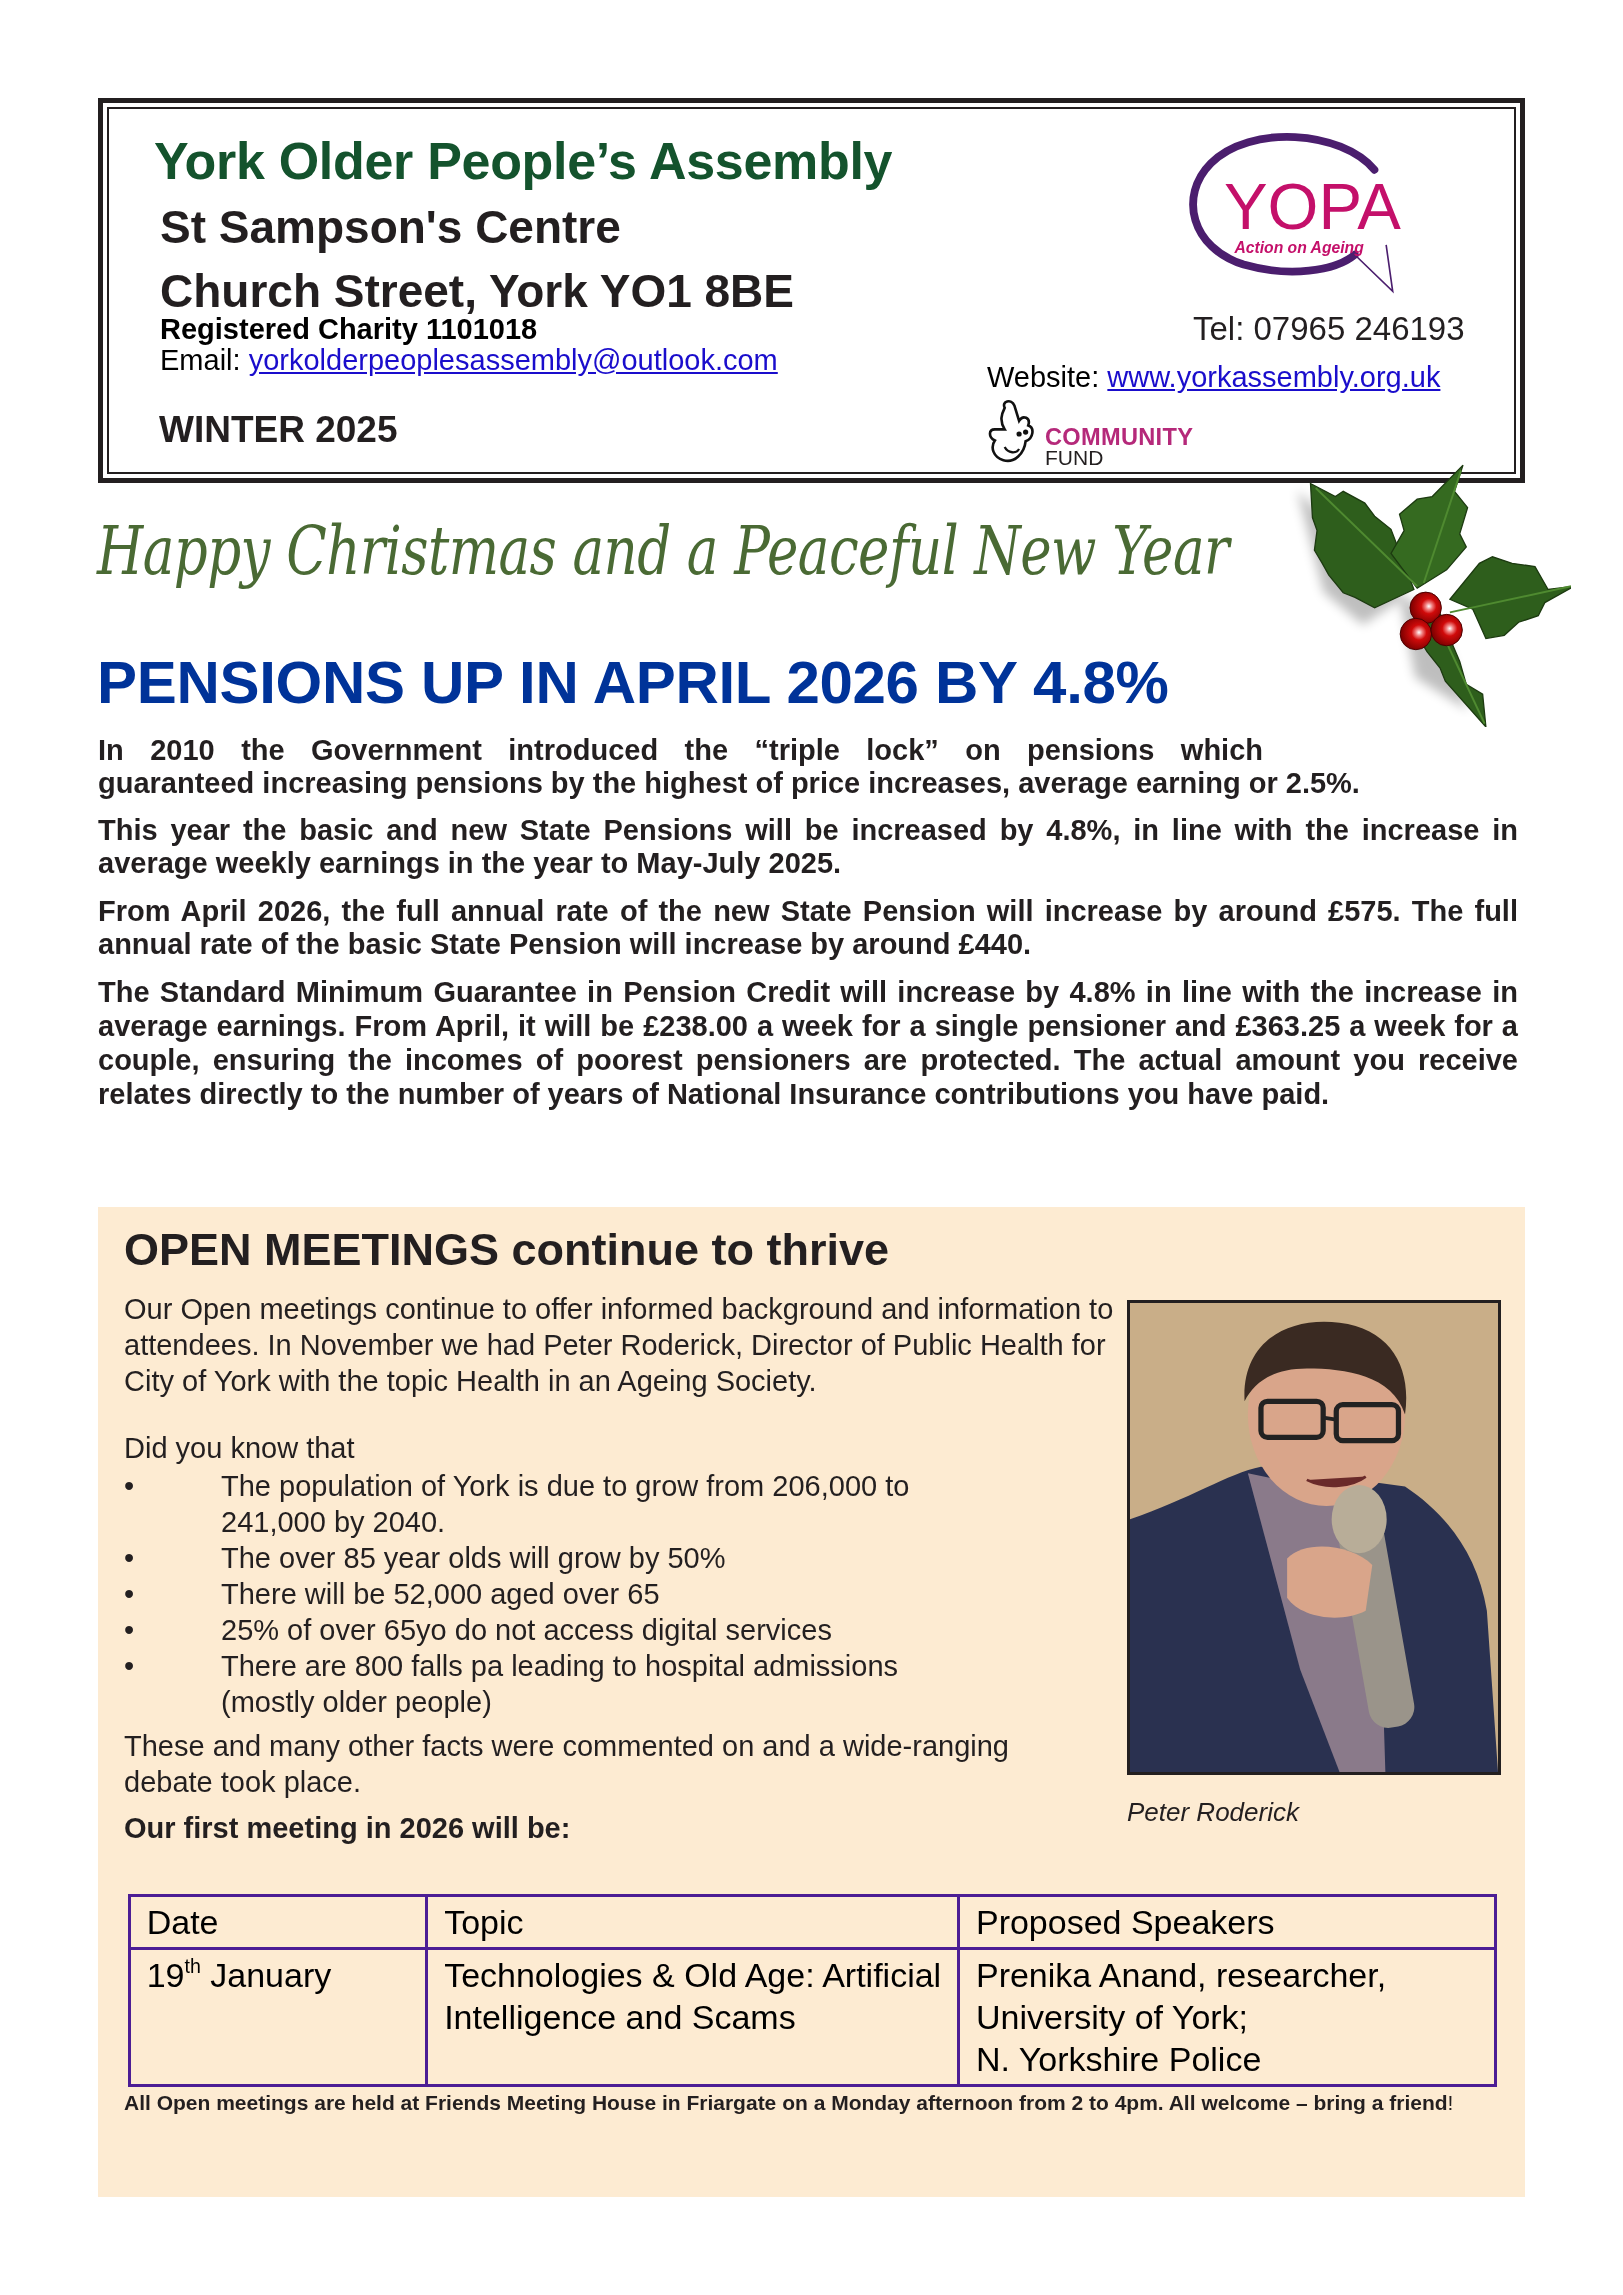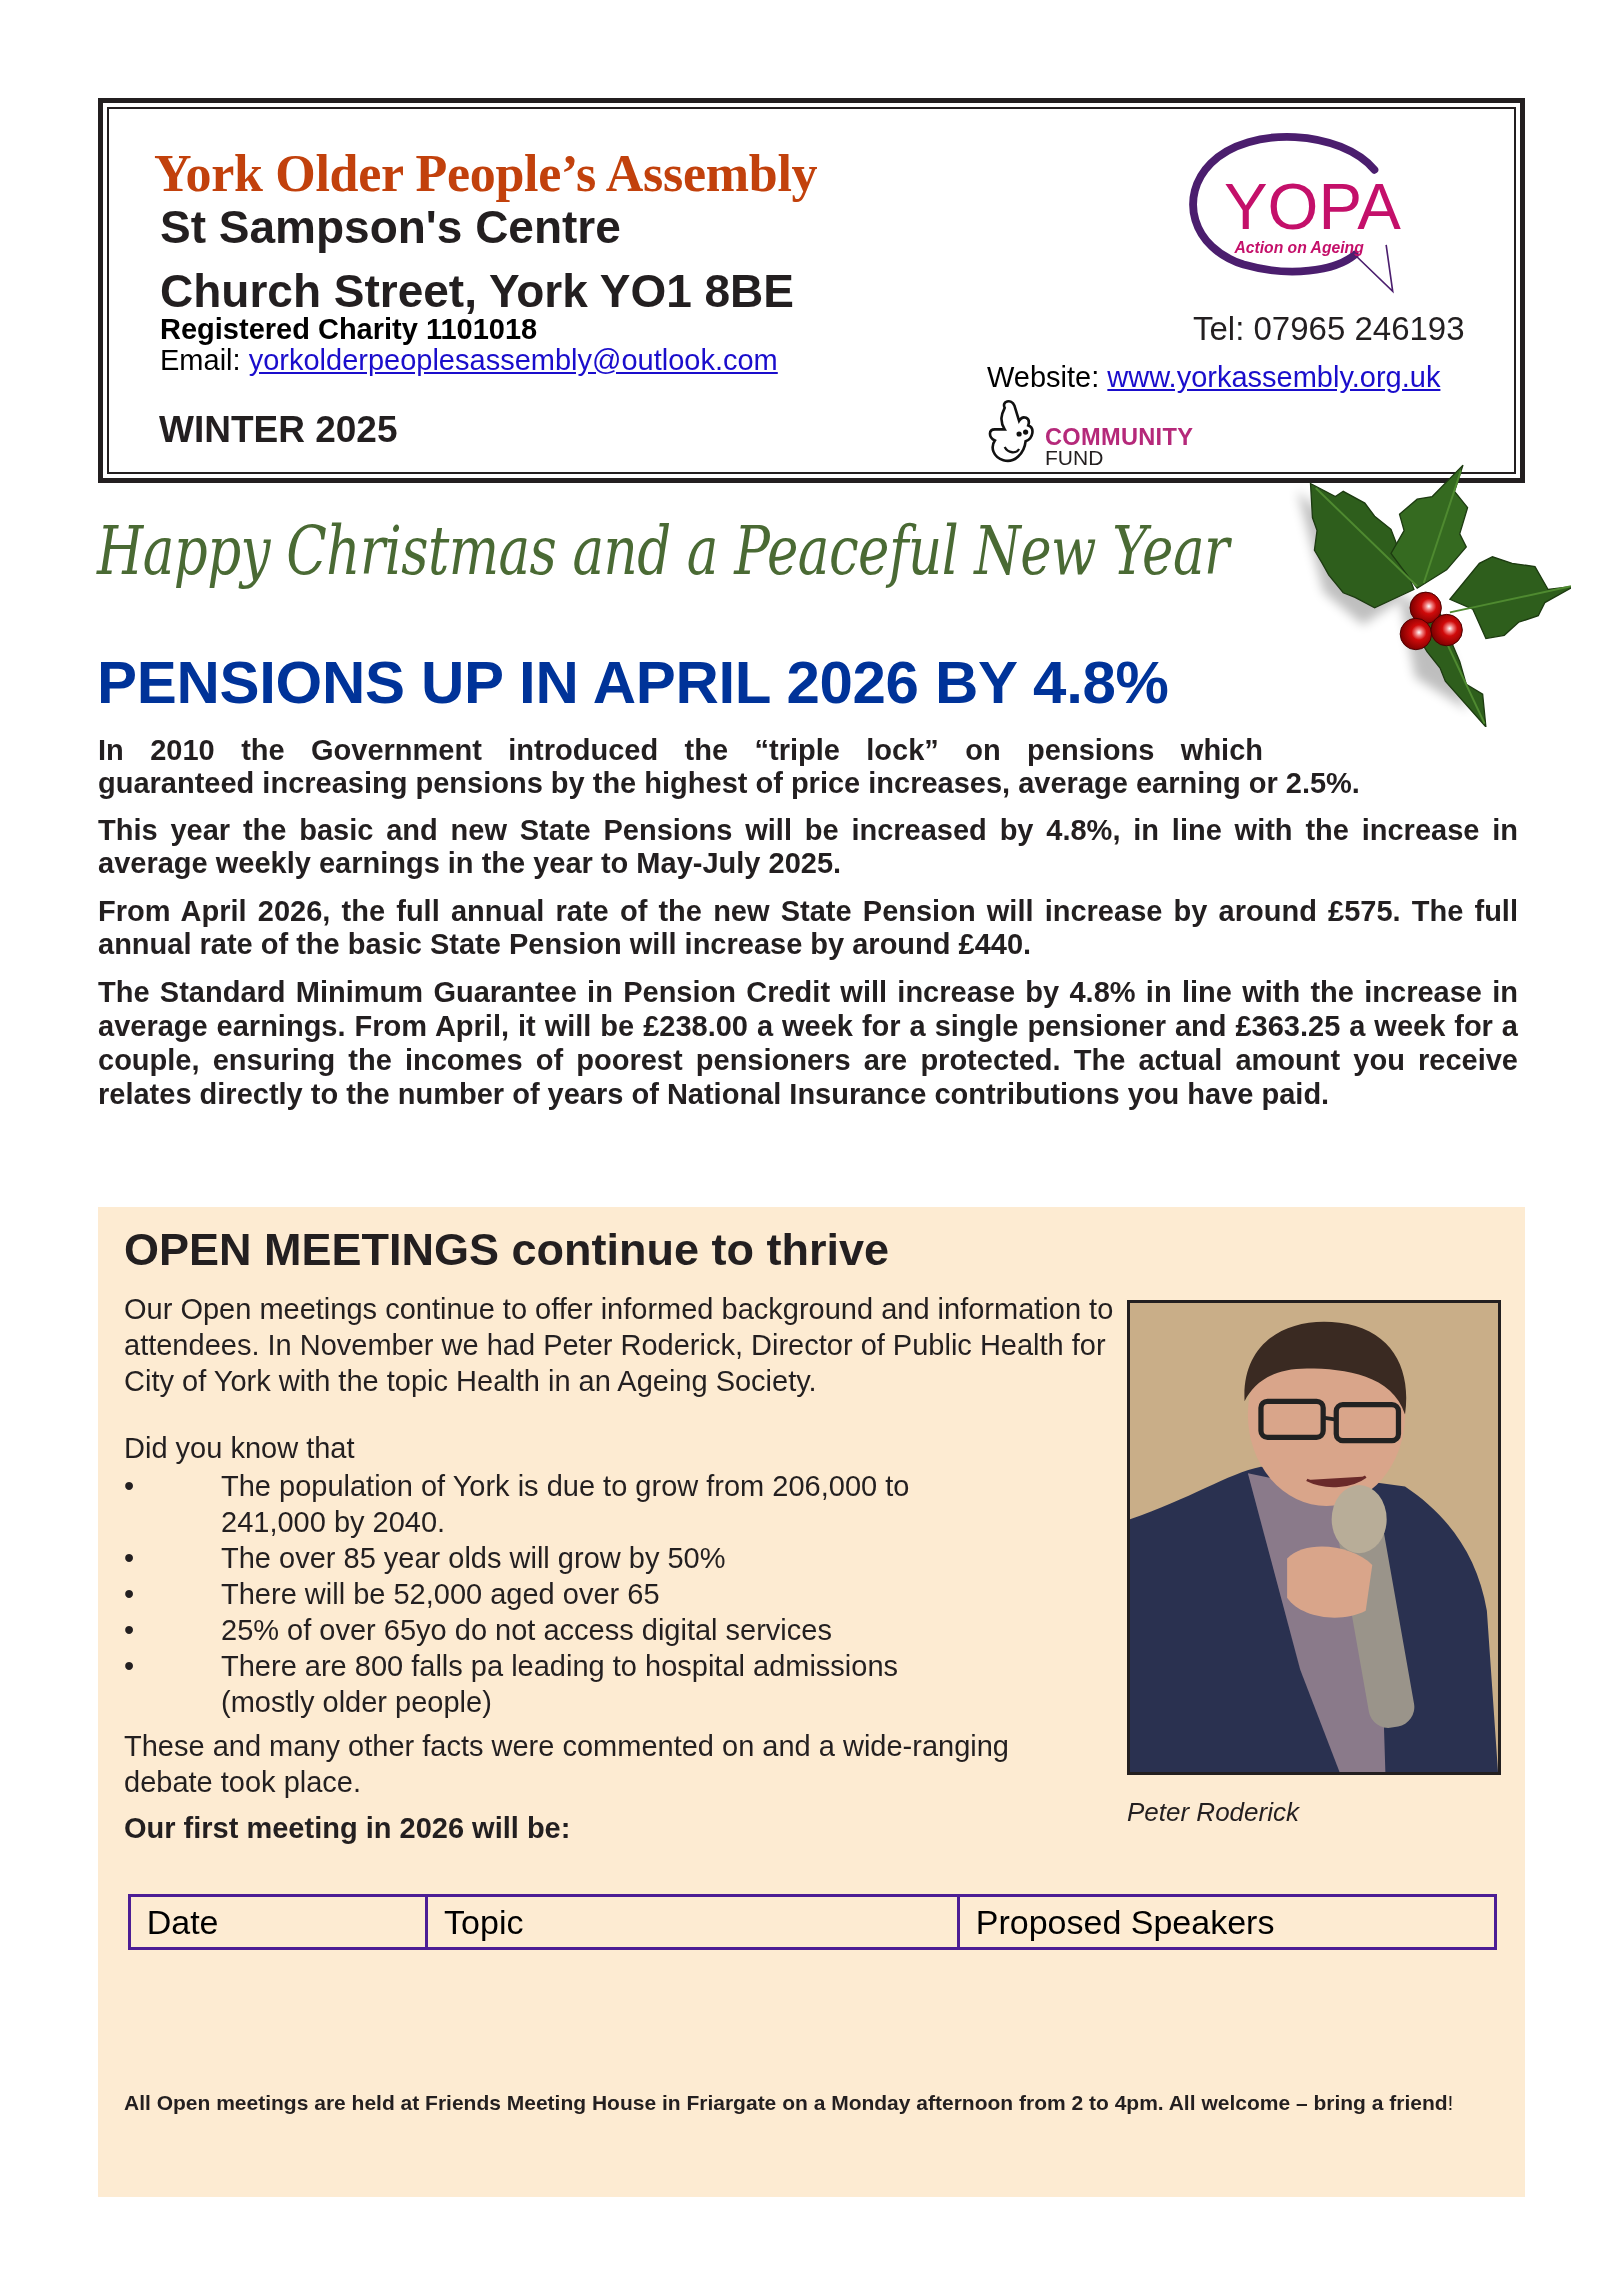--- a/index.html
+++ b/index.html
@@ -11,21 +11,21 @@
 
     
     .header-box {
       left: 98px; top: 98px; width: 1427px; height: 385px;
       box-sizing: border-box; border: 5.2px solid #231f20; background: #fff;
     }
     .header-inner {
       position: absolute; left: 3.9px; top: 3.9px; right: 3.9px; bottom: 3.9px;
       border: 2px solid #231f20;
     }
-    .org-name { left: 154px; top: 144px; font-size: 52px; font-weight: bold; color: #c2410c; letter-spacing: -0.3px; white-space: nowrap; font-family: Liberation Serif, serif; }
+    .org-name { left: 154px; top: 131px; font-size: 52px; font-weight: bold; color: #14532d; letter-spacing: -0.3px; white-space: nowrap; }
     .addr1 { left: 160px; top: 200px; font-size: 46px; font-weight: bold; color: #231f20; white-space: nowrap; }
     .addr2 { left: 160px; top: 264px; font-size: 46px; font-weight: bold; color: #231f20; white-space: nowrap; }
     .charity { left: 160px; top: 313px; font-size: 29px; font-weight: bold; color: #000; white-space: nowrap; }
     .email-row { left: 160px; top: 344px; font-size: 29px; color: #000; white-space: nowrap; }
     .email-row a, .web-row a { color: #1a0dcc; text-decoration: underline; }
     .season { left: 159px; top: 409px; font-size: 37px; font-weight: bold; color: #231f20; white-space: nowrap; }
     .tel { left: 1193px; top: 310px; font-size: 33px; font-weight: normal; color: #231f20; white-space: nowrap; }
     .web-row { left: 987px; top: 361px; font-size: 29px; color: #000; white-space: nowrap; }
 
     .yopa-logo { left: 1178px; top: 124px; width: 262px; height: 170px; }
@@ -190,17 +190,26 @@
       <col style="width:298px">
       <col style="width:533px">
       <col style="width:538px">
     </colgroup>
   <tbody>
       <tr class="head">
     <th>Date</th>
     <th>Topic</th>
     <th>Proposed Speakers</th>
   </tr>
+  <tr class="body">
+    <td><span>19</span><sup>th</sup><span> January</span></td>
+    <td>Technologies &amp; Old Age: Artificial Intelligence and Scams</td>
+    <td>
+      <div>Prenika Anand, researcher,</div>
+      <div>University of York;</div>
+      <div>N. Yorkshire Police</div>
+    </td>
+  </tr>
 </tbody>
   </table>
 
 <div class="abs footer-note"><span>All Open meetings are held at Friends Meeting House in Friargate on a Monday afternoon from 2 to 4pm. All welcome – bring a friend</span><span style="font-weight:normal">!</span></div>
 
 
 </body></html>

